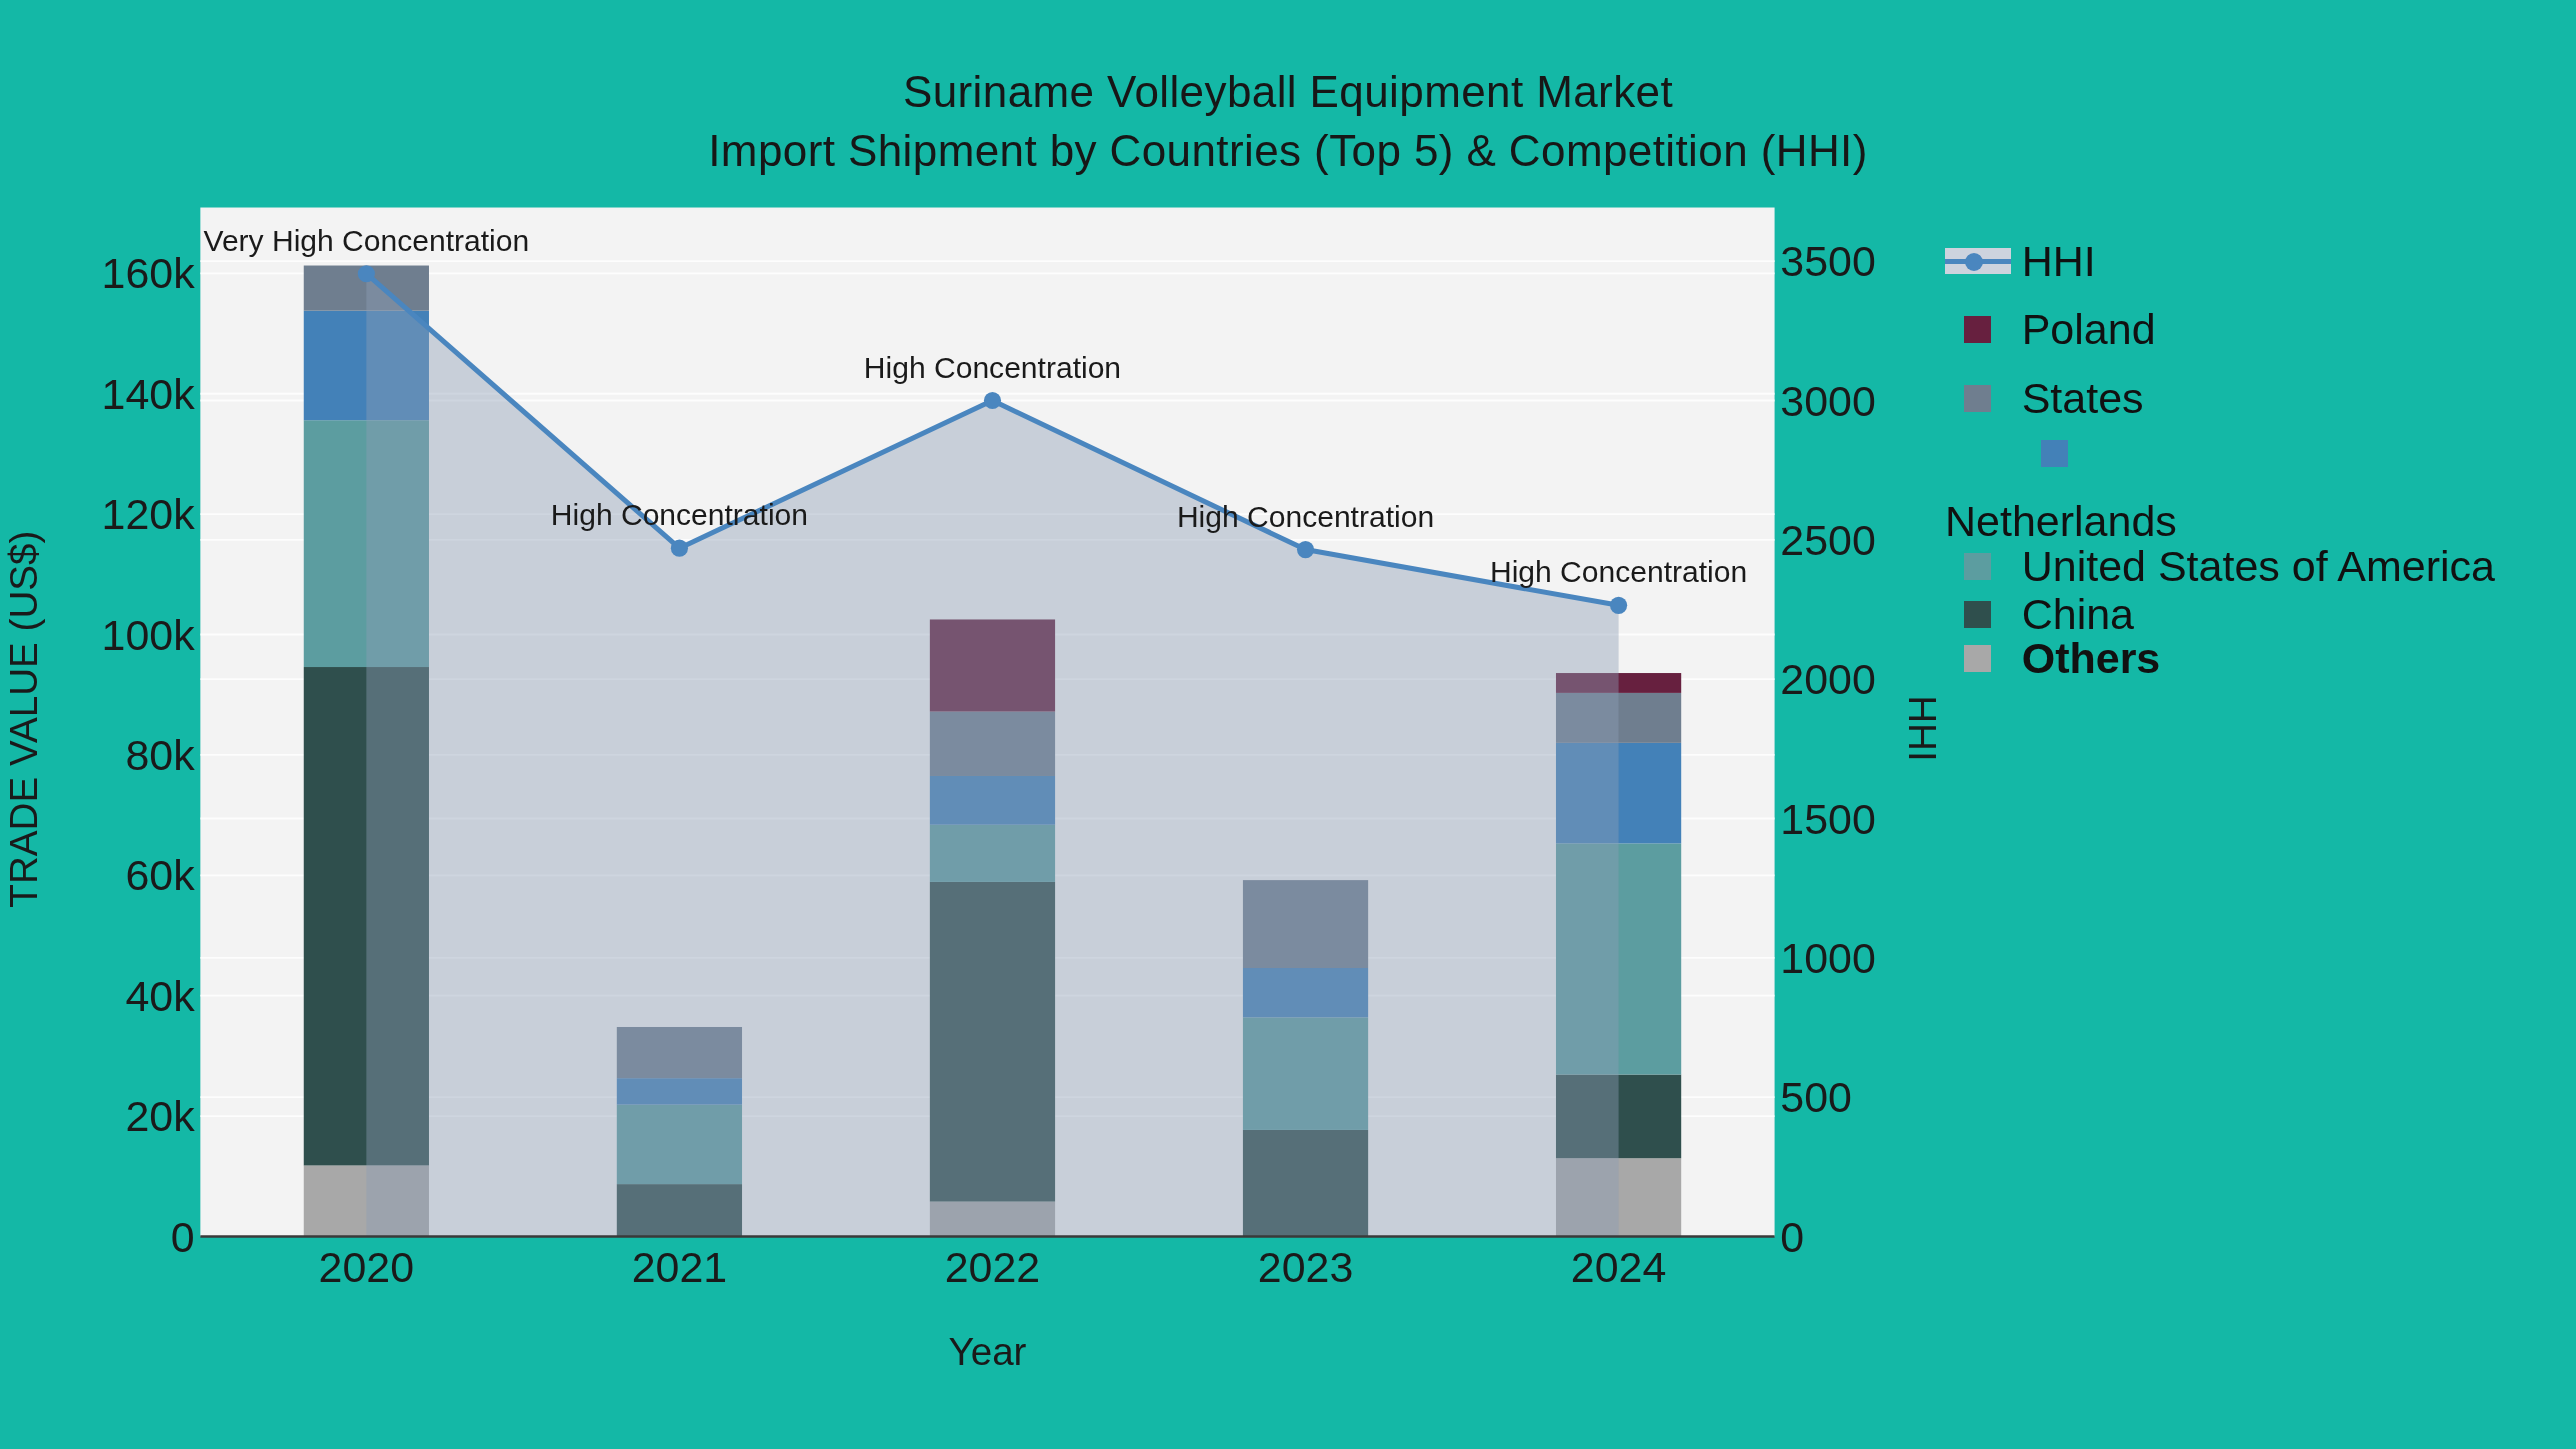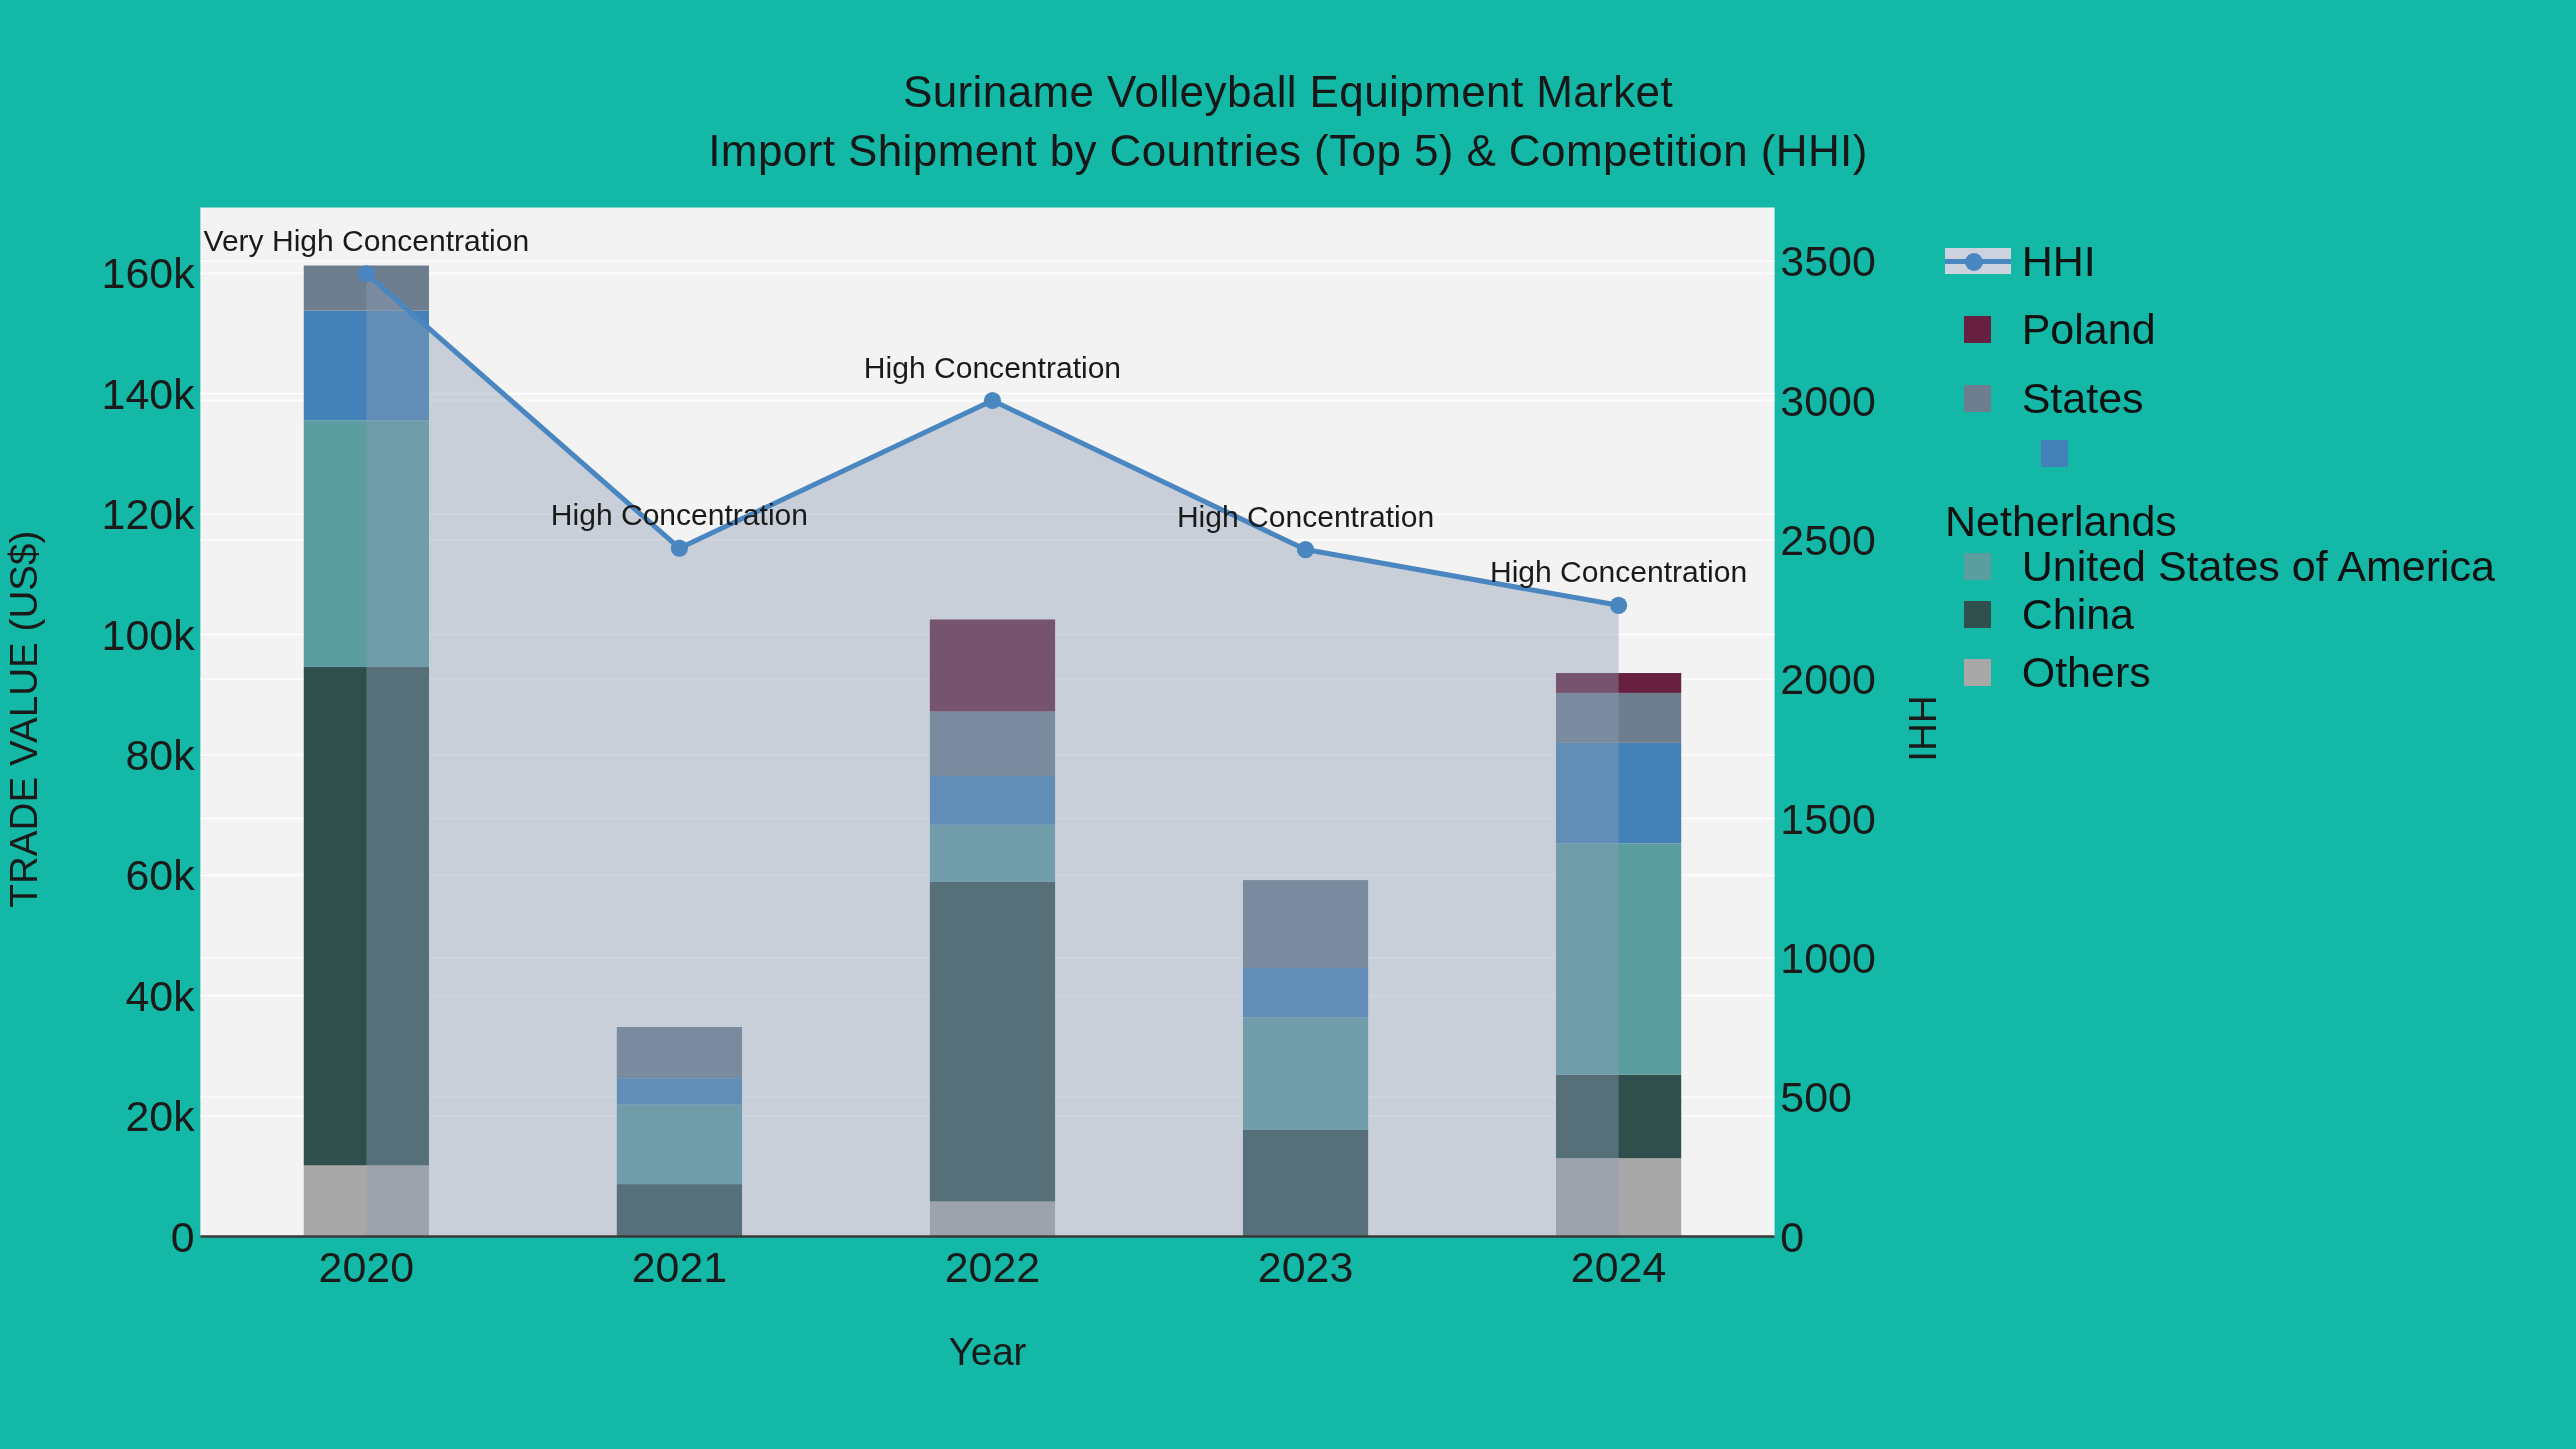--- a/index.html
+++ b/index.html
@@ -188,21 +188,21 @@
       <div class="legend-label">United States of America</div>
     </div>
 
     <div class="legend-item" style="top: 326px; margin-top: 27px;">
       <div class="legend-swatch-box">
           <div class="legend-square" style="background: rgb(47, 79, 77);"></div>
         </div>
       <div class="legend-label">China</div>
     </div>
 
-    <div class="legend-item" style="top: 411px;">
+    <div class="legend-item" style="top: 397px; font-weight: bold;">
       <div class="legend-swatch-box">
           <div class="legend-square" style="background: rgb(168, 168, 168);"></div>
         </div>
       <div class="legend-label">Others</div>
     </div>
   </div>
 
 </div>
 
 

